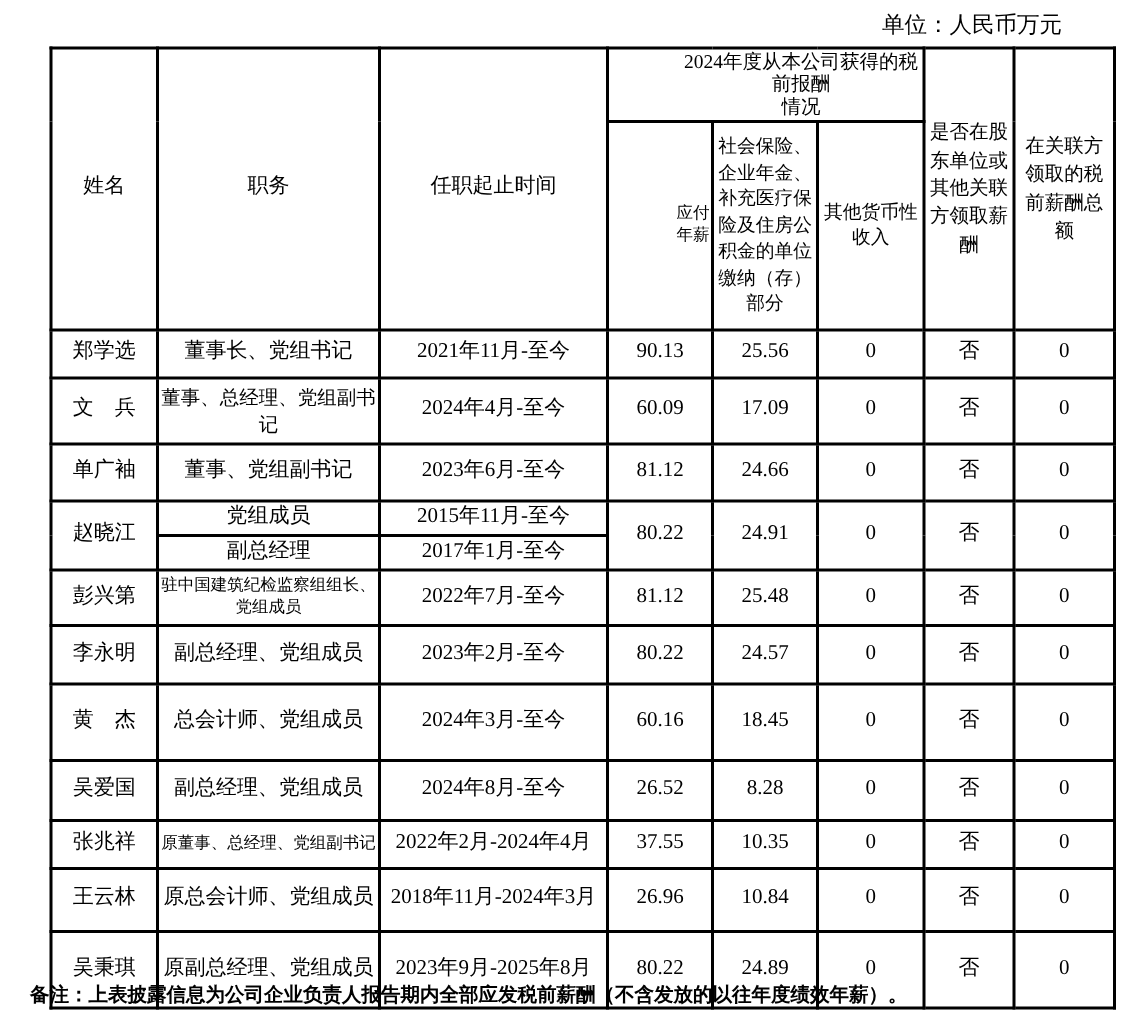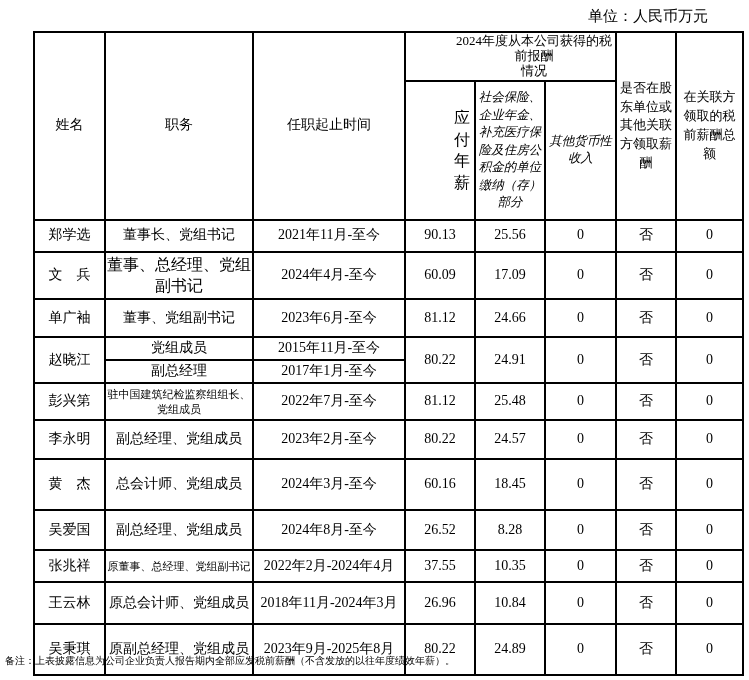--- a/index.html
+++ b/index.html
@@ -29,32 +29,33 @@
     text-align: center;
     vertical-align: middle;
     font-weight: normal;
     font-size: 14px;
     padding: 1px;
     white-space: pre-line;
     overflow: hidden;
     line-height: 1.35;
   }
   .comp-table th.group-head { font-size: 13px; line-height: 1.15; padding-left: 48px; }
-  .comp-table th.sub-head   { font-size: 16px; padding-left: 45px; }
+  .comp-table th.sub-head   { font-size: 11px; padding-left: 45px; }
   .comp-table th.th-ins,
-  .comp-table th.th-other   { font-size: 12.5px; line-height: 1.4; font-style: italic; }
+  .comp-table th.th-other   { font-size: 12.5px; line-height: 1.4; }
   .comp-table th.th-flag,
   .comp-table th.th-total   { font-size: 13px; line-height: 1.45; }
-  td.pos-small-a { font-size: 16px; }
+  td.pos-small-a { font-size: 13px; }
   td.pos-small-b { font-size: 11px; line-height: 1.35; }
   .footnote {
     position: absolute;
-    top: 654px; left: 5px;
-    font-size: 10px;
+    top: 654px; left: 20px;
+    font-size: 13px;
     white-space: nowrap;
+    font-weight: bold;
   }
 </style>
 </head>
 <body>
 
 <div class="unit-label">单位：人民币万元</div>
 
 <table class="comp-table">
   <colgroup>
     <col style="width:71px">

